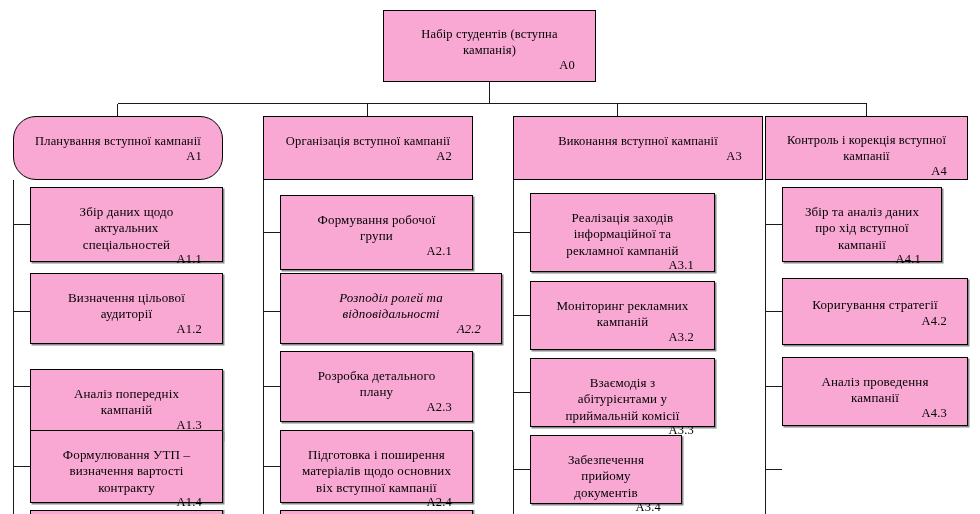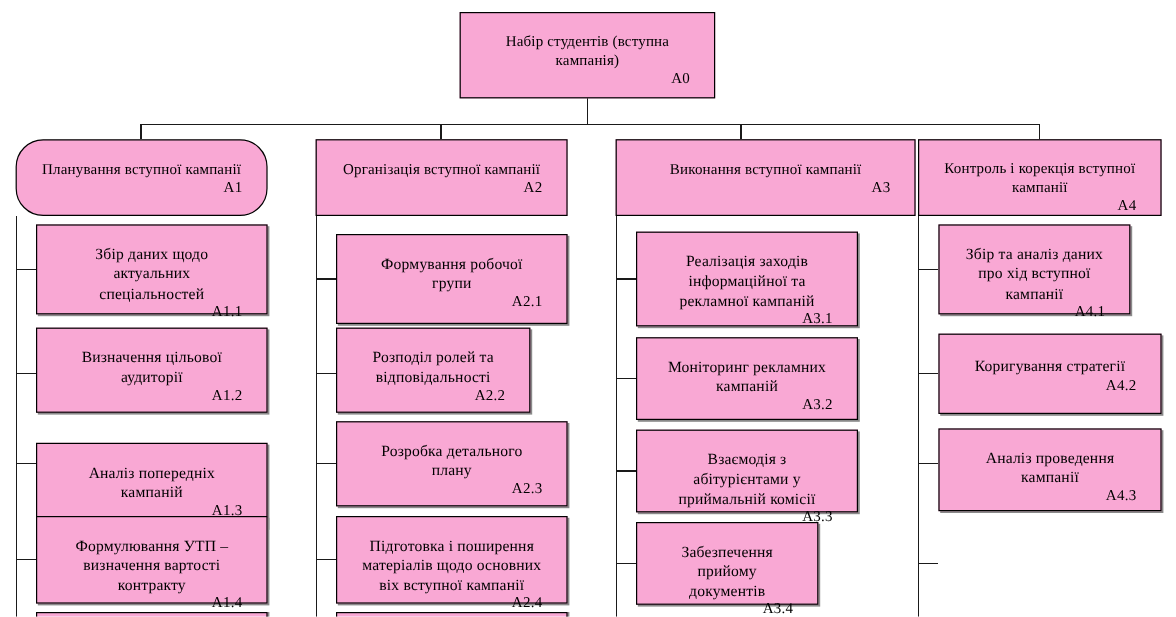--- a/index.html
+++ b/index.html
@@ -164,21 +164,21 @@
     <div class="node-code">A1.4</div>
   </div>
   <div class="node clipped" style="left:30px; top:510px; width:193px; height:30px;">
     <div class="node-title"></div>
   </div>
 
   <div class="node" style="left:280px; top:195px; width:193px; height:75px;">
     <div class="node-title">Формування робочої групи</div>
     <div class="node-code">A2.1</div>
   </div>
-  <div class="node" style="left:280px; top:273px; width:162px; height:71px;">
+  <div class="node" style="left:280px; top:273px; width:222px; height:71px;font-style:italic;">
     <div class="node-title">Розподіл ролей та відповідальності</div>
     <div class="node-code">A2.2</div>
   </div>
   <div class="node" style="left:280px; top:351px; width:193px; height:71px;">
     <div class="node-title">Розробка детального плану</div>
     <div class="node-code">A2.3</div>
   </div>
   <div class="node" style="left:280px; top:430px; width:193px; height:73px;">
     <div class="node-title">Підготовка і поширення матеріалів щодо основних віх вступної кампанії</div>
     <div class="node-code">A2.4</div>

